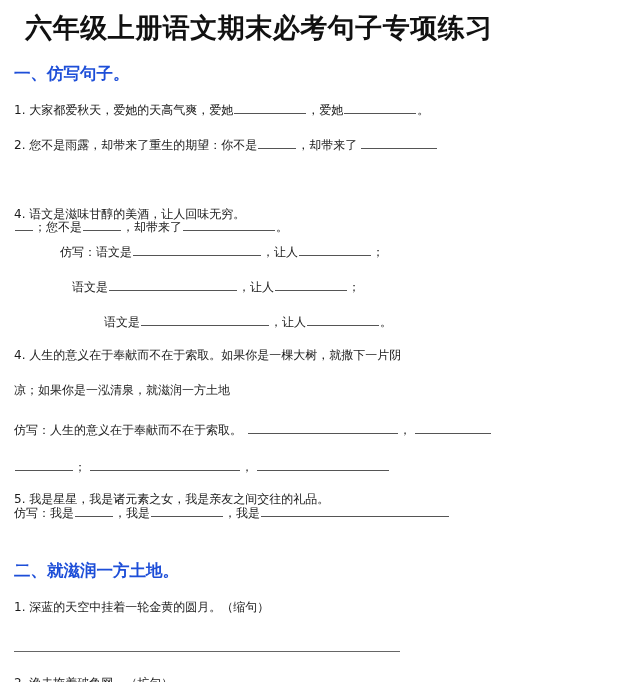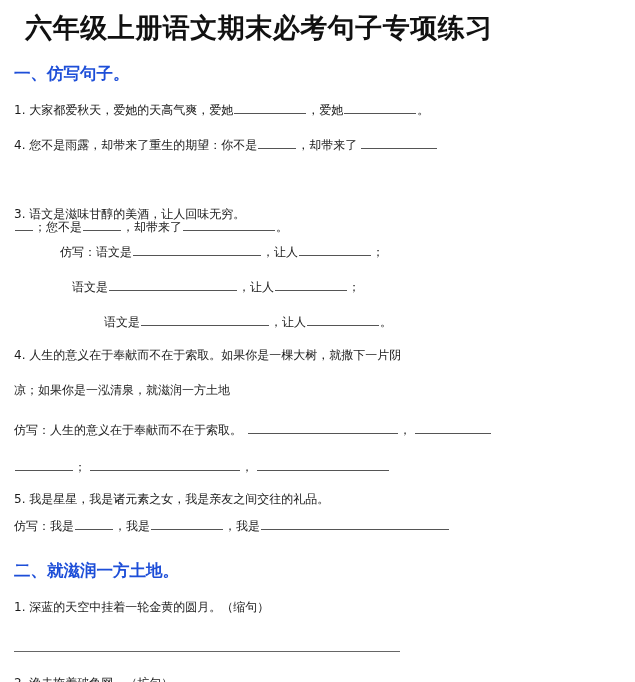--- a/index.html
+++ b/index.html
@@ -17,47 +17,47 @@
 
 <div class="title">六年级上册语文期末必考句子专项练习</div>
 
 <div class="line section" style="top:63px;">一、仿写句子。</div>
 
 <div class="line" style="top:97px;">
   <span>1. 大家都爱秋天，爱她的天高气爽，爱她</span><span class="blank" style="width:72px"></span><span>，爱她</span><span class="blank" style="width:72px"></span><span>。</span>
 </div>
 
 <div class="line" style="top:132px;">
-  <span>4. 您不是雨露，却带来了重生的期望：你不是</span><span class="blank" style="width:38px"></span><span>，却带来了</span><span class="blank" style="width:76px;margin-left:4px"></span>
+  <span>2. 您不是雨露，却带来了重生的期望：你不是</span><span class="blank" style="width:38px"></span><span>，却带来了</span><span class="blank" style="width:76px;margin-left:4px"></span>
 </div>
 <div class="line" style="top:168px;margin-top:46px;">
   <span class="blank" style="width:18px"></span><span>；您不是</span><span class="blank" style="width:38px"></span><span>，却带来了</span><span class="blank" style="width:92px"></span><span>。</span>
 </div>
 
-<div class="line" style="top:203px;">3. 语文是滋味甘醇的美酒，让人回味无穷。</div>
+<div class="line" style="top:203px;">4. 语文是滋味甘醇的美酒，让人回味无穷。</div>
 <div class="line" style="top:239px;margin-left:46px;">
   <span>仿写：</span><span>语文是</span><span class="blank" style="width:128px"></span><span>，让人</span><span class="blank" style="width:72px"></span><span>；</span>
 </div>
 <div class="line" style="top:274px;left:72px;">
   <span>语文是</span><span class="blank" style="width:128px"></span><span>，让人</span><span class="blank" style="width:72px"></span><span>；</span>
 </div>
 <div class="line" style="top:309px;left:72px;margin-left:32px;">
   <span>语文是</span><span class="blank" style="width:128px"></span><span>，让人</span><span class="blank" style="width:72px"></span><span>。</span>
 </div>
 
 <div class="line" style="top:344px;">4. 人生的意义在于奉献而不在于索取。如果你是一棵大树，就撒下一片阴</div>
 <div class="line" style="top:379px;">凉；如果你是一泓清泉，就滋润一方土地</div>
 <div class="line" style="top:417px;">
   <span>仿写：人生的意义在于奉献而不在于索取。</span><span class="blank" style="width:150px;margin-left:6px"></span><span>，</span><span class="blank" style="width:76px;margin-left:4px"></span>
 </div>
 <div class="line" style="top:454px;">
   <span class="blank" style="width:58px"></span><span>；</span><span class="blank" style="width:150px;margin-left:4px"></span><span>，</span><span class="blank" style="width:132px;margin-left:4px"></span>
 </div>
 
 <div class="line" style="top:488px;text-align:right;">5. 我是星星，我是诸元素之女，我是亲友之间交往的礼品。</div>
-<div class="line" style="top:513px;text-align:center;">
+<div class="line" style="top:500px;text-align:center;">
   <span>仿写：我是</span><span class="blank" style="width:38px"></span><span>，我是</span><span class="blank" style="width:72px"></span><span>，我是</span><span class="blank" style="width:188px"></span>
 </div>
 
 <div class="line section" style="top:560px;">二、就滋润一方土地。</div>
 <div class="line" style="top:596px;">1. 深蓝的天空中挂着一轮金黄的圆月。（缩句）</div>
 <div class="hr-blank" style="top:651px;left:14px;width:386px;"></div>
 <div class="line" style="top:672px;">2. 渔夫拖着破鱼网。（扩句）</div>
 
 </body></html>

